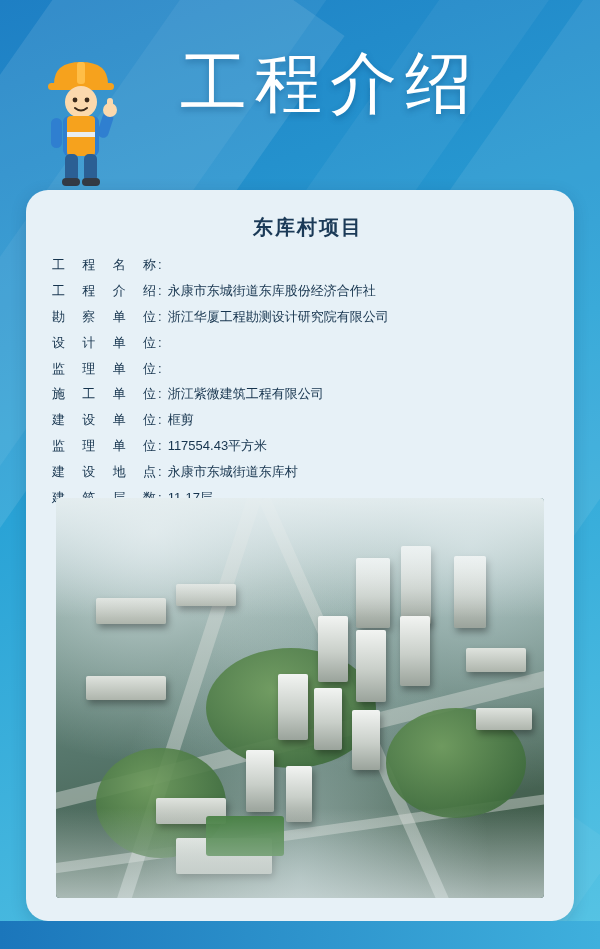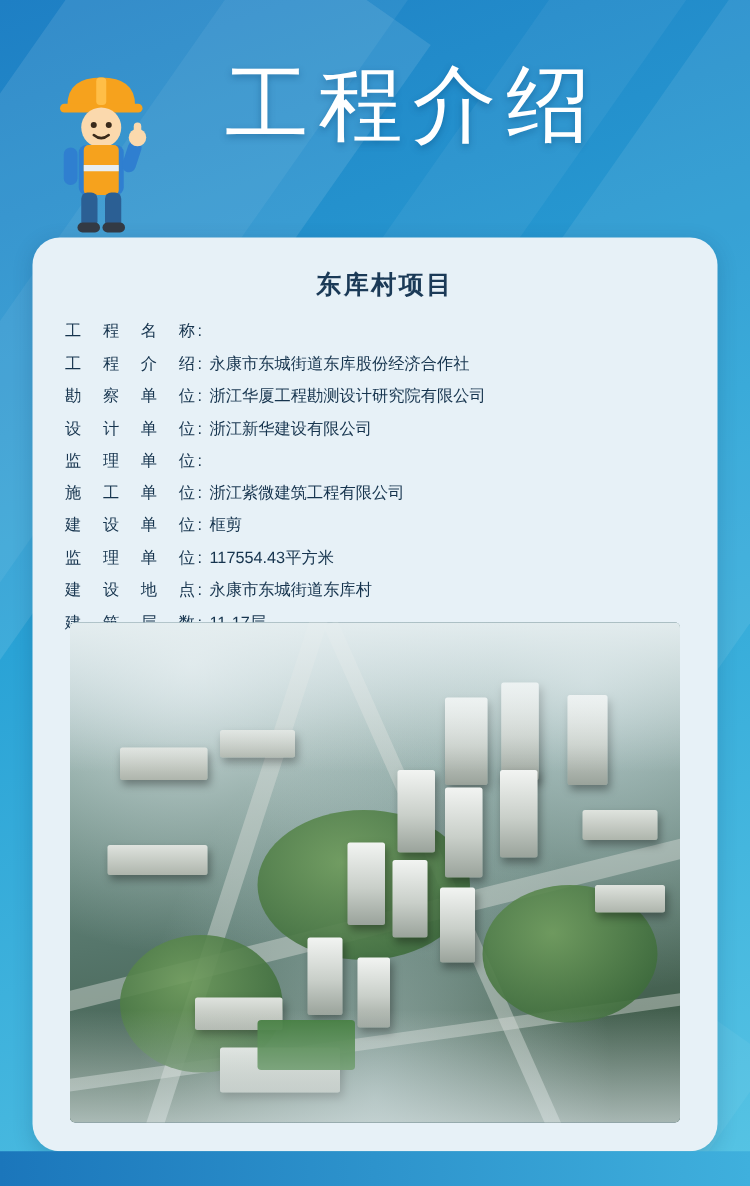--- a/index.html
+++ b/index.html
@@ -243,21 +243,20 @@
 
       <div class="info-row">
         <span class="info-label">勘察单位</span>
         <span class="info-colon">:</span>
         <span class="info-value">浙江华厦工程勘测设计研究院有限公司</span>
       </div>
 
       <div class="info-row">
         <span class="info-label">设计单位</span>
         <span class="info-colon">:</span>
-        <span class="info-value">浙江新华建设有限公司</span>
       </div>
 
       <div class="info-row">
         <span class="info-label">监理单位</span>
         <span class="info-colon">:</span>
       </div>
 
       <div class="info-row">
         <span class="info-label">施工单位</span>
         <span class="info-colon">:</span>

